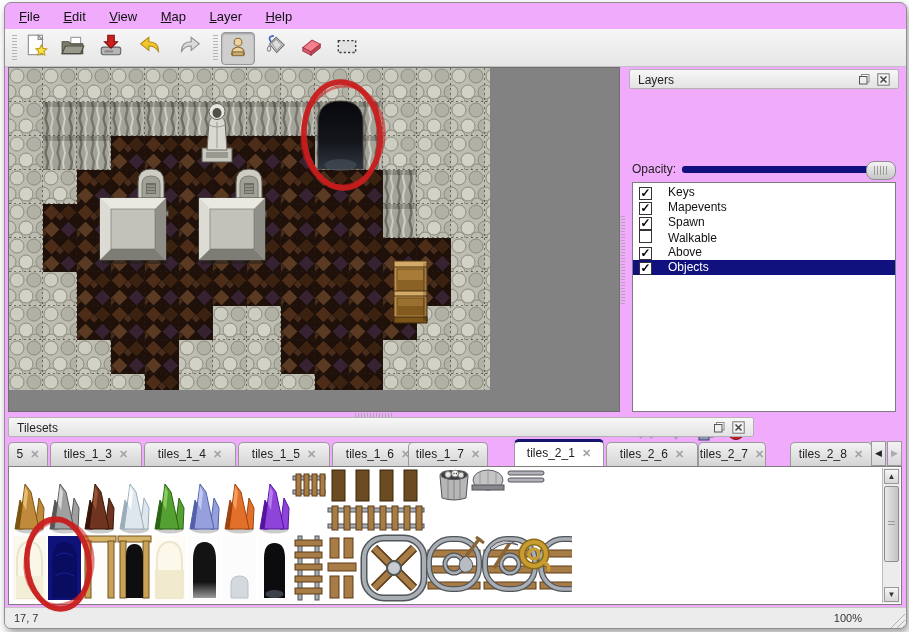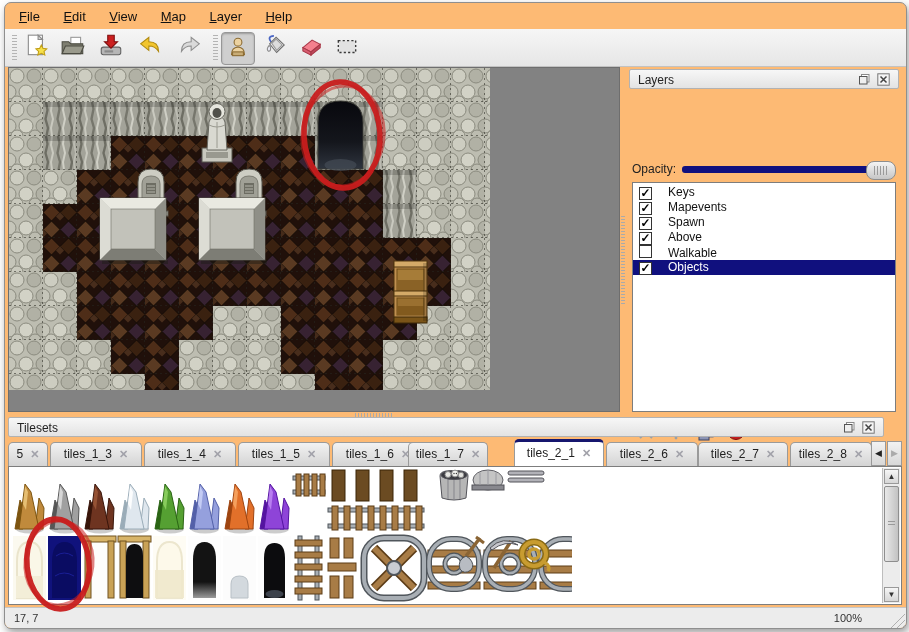--- a/index.html
+++ b/index.html
@@ -1,17 +1,17 @@
 <!DOCTYPE html>
 <html><head>
 <meta charset="utf-8">
 <style>
   html,body{margin:0;padding:0;background:#fff;font-family:"Liberation Sans",sans-serif;}
   .stage{position:relative;width:909px;height:632px;background:#fff;overflow:hidden;}
-  .window{position:absolute;left:4px;top:2px;width:901px;height:625px;background:#fdba74;
+  .window{position:absolute;left:4px;top:2px;width:901px;height:625px;background:#f0abfc;
     border:1px solid #8f8f8f;border-radius:7px;box-shadow:2px 4px 9px rgba(0,0,0,.38);overflow:hidden;}
   
   .menubar{position:absolute;left:0;top:2px;width:100%;height:24px;padding-left:12px;box-sizing:border-box;}
   .menu-item{display:inline-block;margin-right:15px;font-size:13px;color:#111;padding:4px 2px;cursor:default;}
   .menu-item::first-letter{text-decoration:underline;}
   
   .toolbar{position:absolute;left:0;top:26px;width:100%;height:37px;
     background:linear-gradient(#f6f6f6,#e6e6e6);border-bottom:1px solid #c2c2c2;}
   .tb-handle{position:absolute;top:6px;width:5px;height:25px;
     background:repeating-linear-gradient(180deg,#b4b4b4 0 1px,rgba(0,0,0,0) 1px 3px);}
@@ -313,22 +313,22 @@
     <span class="op-label">Opacity:</span>
     <div class="op-track"></div>
     <div class="op-handle">
           <i></i>
         </div>
 
     <div class="layerlist">
       <div class="lrow"><span class="cb">✓</span><span class="lbl">Keys</span></div>
       <div class="lrow"><span class="cb">✓</span><span class="lbl">Mapevents</span></div>
       <div class="lrow"><span class="cb">✓</span><span class="lbl">Spawn</span></div>
+      <div class="lrow"><span class="cb"></span><span class="lbl">Walkable</span></div>
       <div class="lrow"><span class="cb">✓</span><span class="lbl">Above</span></div>
-      <div class="lrow"><span class="cb"></span><span class="lbl">Walkable</span></div>
       <div class="lrow selected"><span class="cb">✓</span><span class="lbl">Objects</span></div>
     </div>
 
     <div class="layerbtns">
       <span class="lb" style="left:8px">
             <svg width="20" height="20" viewBox="0 0 20 20">
         <circle cx="10" cy="3" r="1.4" fill="#9aa0a6"></circle>
         <path d="M4,12 L10,6 L16,12 M4,17 L10,11 L16,17" stroke="#9aa0a6" stroke-width="2" fill="none"></path>
       </svg>
           </span>
@@ -353,42 +353,42 @@
           </span>
     </div>
 
     <div class="docktabs">
       <div class="dtab" style="left:4px;width:60px">History</div>
       <div class="dtab selected" style="left:66px;width:64px">Layers</div>
     </div>
   </div>
 
   <div class="tilesets">
-    <div class="panel-title" style="left:0;top:0;width:876px">
+    <div class="panel-title" style="left:0;top:0;width:746px">
       <span class="t">Tilesets</span>
       <span class="ttl-btn" style="right:26px"><svg width="13" height="13" viewBox="0 0 13 13">
         <rect x="3.5" y="1.5" width="7.5" height="7.5" fill="#fff" stroke="#8a8a8a"></rect>
         <rect x="1.5" y="3.5" width="7.5" height="7.5" fill="#efefef" stroke="#555"></rect>
       </svg></span>
       <span class="ttl-btn" style="right:7px"><svg width="13" height="13" viewBox="0 0 13 13">
         <rect x="0.8" y="0.8" width="11.4" height="11.4" fill="#f4f4f4" stroke="#777"></rect>
         <path d="M3.5,3.5 L9.5,9.5 M9.5,3.5 L3.5,9.5" stroke="#444" stroke-width="1.5"></path>
       </svg></span>
     </div>
 
     <div class="tabbar">
       <div class="ts-tab" style="left:0;width:40px"><span>5</span><span class="x">✕</span></div>
       <div class="ts-tab" style="left:42px;width:92px"><span>tiles_1_3</span><span class="x">✕</span></div>
       <div class="ts-tab" style="left:136px;width:92px"><span>tiles_1_4</span><span class="x">✕</span></div>
       <div class="ts-tab" style="left:230px;width:92px"><span>tiles_1_5</span><span class="x">✕</span></div>
       <div class="ts-tab" style="left:324px;width:92px"><span>tiles_1_6</span><span class="x">✕</span></div>
       <div class="ts-tab" style="left:400px;width:80px"><span>tiles_1_7</span><span class="x">✕</span></div>
       <div class="ts-tab selected" style="left:506px;width:90px"><span>tiles_2_1</span><span class="x">✕</span></div>
       <div class="ts-tab" style="left:598px;width:92px"><span>tiles_2_6</span><span class="x">✕</span></div>
-      <div class="ts-tab" style="left:690px;width:90px"><span>tiles_2_7</span><span class="x">✕</span></div>
+      <div class="ts-tab" style="left:690px;width:68px"><span>tiles_2_7</span><span class="x">✕</span></div>
       <div class="ts-tab" style="left:782px;width:82px"><span>tiles_2_8</span><span class="x">✕</span></div>
       <div class="tab-arrow" style="right:16px">◀</div>
       <div class="tab-arrow dis" style="right:0">▶</div>
     </div>
 
     <div class="tscontent">
       <svg width="562" height="134" viewBox="0 0 562 134" style="position:absolute;left:1px;top:1px">
         <defs>
           <linearGradient id="gFade2" x1="0" y1="0" x2="0" y2="1">
             <stop offset="0" stop-color="#131313"></stop>

